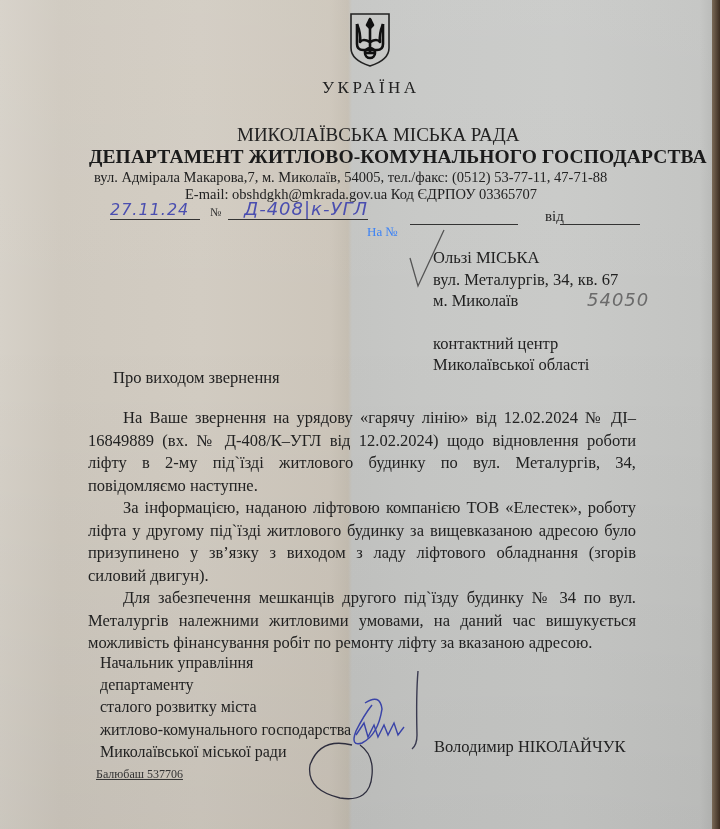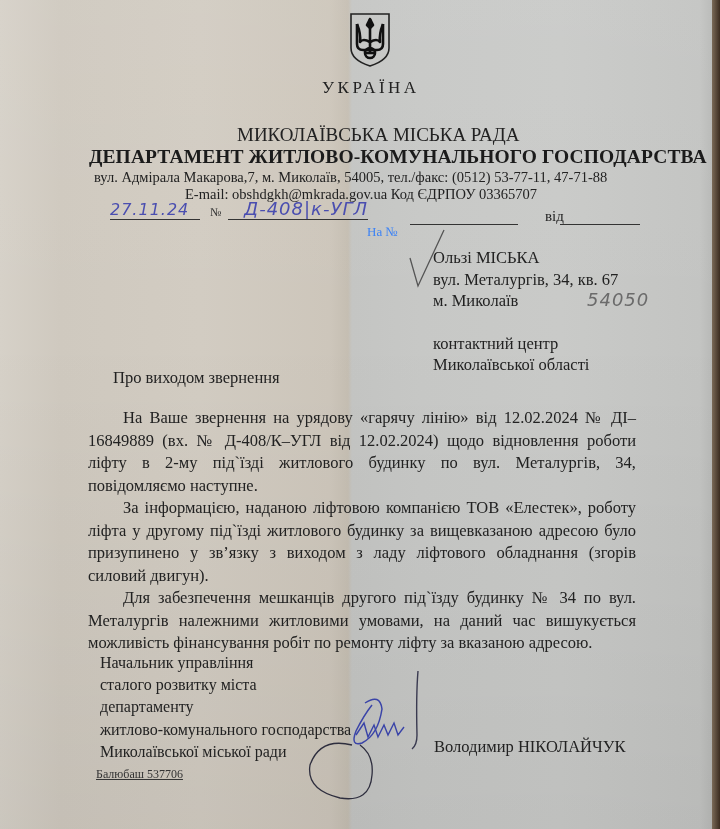--- a/index.html
+++ b/index.html
@@ -121,22 +121,22 @@
 <div class="abs subject">Про виходом звернення</div>
 
 <div class="body-text" style="top:407px">
   <p>На Ваше звернення на урядову «гарячу лінію» від 12.02.2024 № ДІ– 16849889 (вх. № Д-408/К–УГЛ від 12.02.2024) щодо відновлення роботи ліфту в 2-му під`їзді житлового будинку по вул. Металургів, 34, повідомляємо наступне.</p>
   <p>За інформацією, наданою ліфтовою компанією ТОВ «Елестек», роботу ліфта у другому під`їзді житлового будинку  за вищевказаною адресою було призупинено у зв’язку з виходом з ладу ліфтового обладнання (згорів силовий двигун).</p>
   <p>Для забезпечення мешканців другого під`їзду будинку № 34 по вул. Металургів належними житловими умовами, на даний час вишукується можливість фінансування робіт по ремонту ліфту за вказаною адресою.</p>
 </div>
 
 <div class="abs sig-block">
   <div>Начальник управління</div>
+  <div>департаменту</div>
   <div>сталого розвитку міста</div>
-  <div>департаменту</div>
   <div>житлово-комунального господарства</div>
   <div>Миколаївської міської ради</div>
 </div>
 
 <svg class="signature" viewBox="0 0 130 140">
   <path d="M118 6 Q116 30 117 70 Q117 80 112 84" fill="none" stroke="#3a3a50" stroke-width="1.4"></path>
   <path d="M65 38 Q80 28 82 44 Q78 70 62 78 Q50 82 56 66 Q64 50 72 40" fill="none" stroke="#3a44a8" stroke-width="1.5"></path>
   <path d="M56 70 L64 58 L68 72 L74 60 L78 72 L84 60 L88 70 L94 58 L98 70 L104 62" fill="none" stroke="#3a44a8" stroke-width="1.4"></path>
   <path d="M52 80 Q20 72 10 100 Q6 125 40 133 Q70 138 72 110 Q74 90 60 80" fill="none" stroke="#2e2e3e" stroke-width="1.3"></path>
 </svg>

